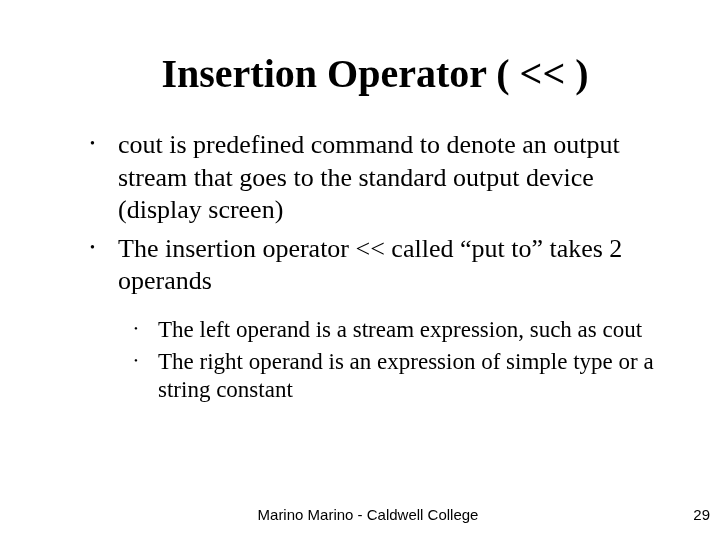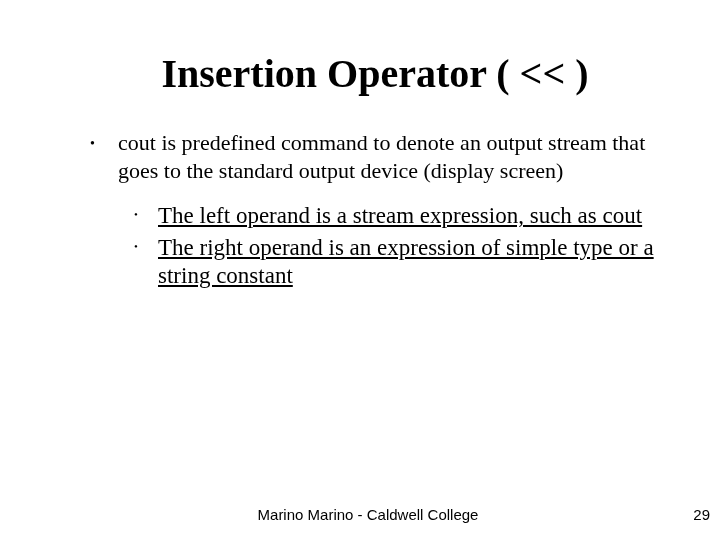--- a/index.html
+++ b/index.html
@@ -25,36 +25,35 @@
     text-align: center;
     margin-bottom: 32px;
   }
   .main-list {
     list-style: none;
     padding-left: 18px;
   }
   .main-list > li {
     position: relative;
     padding-left: 28px;
-    font-size: 22px;
+    font-size: 26px;
     line-height: 1.25;
     margin-bottom: 6px;
   }
   .main-list > li::before {
     content: "•";
     position: absolute;
     left: 0;
     top: 6px;
     font-size: 14px;
   }
   .sub-list {
     list-style: none;
     padding-left: 62px;
     margin-top: 18px;
-    text-decoration: underline;
   }
   .sub-list > li {
     position: relative;
     padding-left: 24px;
     font-size: 23px;
     line-height: 1.22;
     margin-bottom: 4px;
   }
   .sub-list > li::before {
     content: "•";
@@ -84,20 +83,21 @@
   }
 </style>
 </head>
 <body>
 
 <div class="slide">
   <h1 class="title">Insertion Operator ( &lt;&lt; )</h1>
 
   <ul class="main-list">
     <li>cout is predefined command to denote an output stream that goes to the standard output device (display screen)</li>
+    <li>The insertion operator &lt;&lt; called “put to” takes 2 operands</li>
   </ul>
 
   <ul class="sub-list">
     <li>The left operand is a stream expression, such as cout</li>
     <li>The right operand is an expression of simple type or a string constant</li>
   </ul>
 
   <div class="footer">
     <span class="footer-center">Marino Marino - Caldwell College</span>
     <span class="footer-right">29</span>

